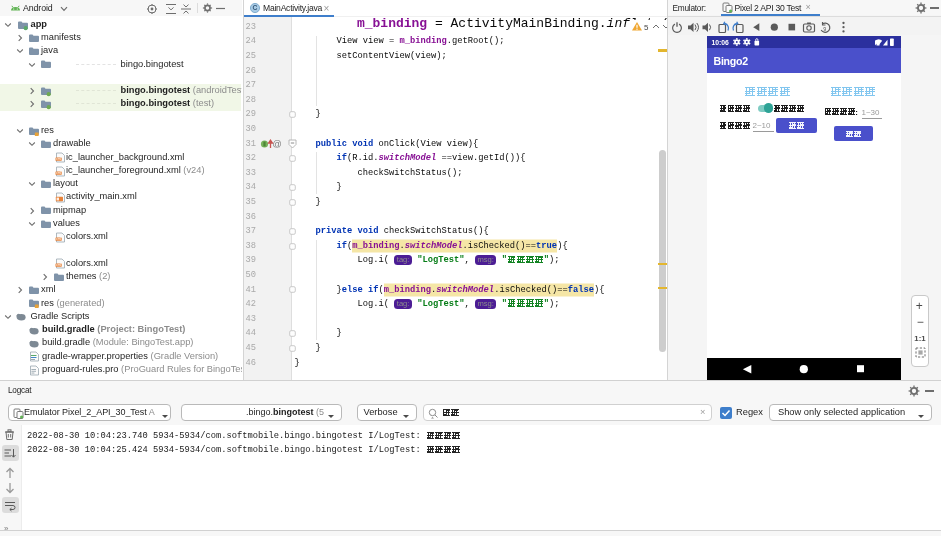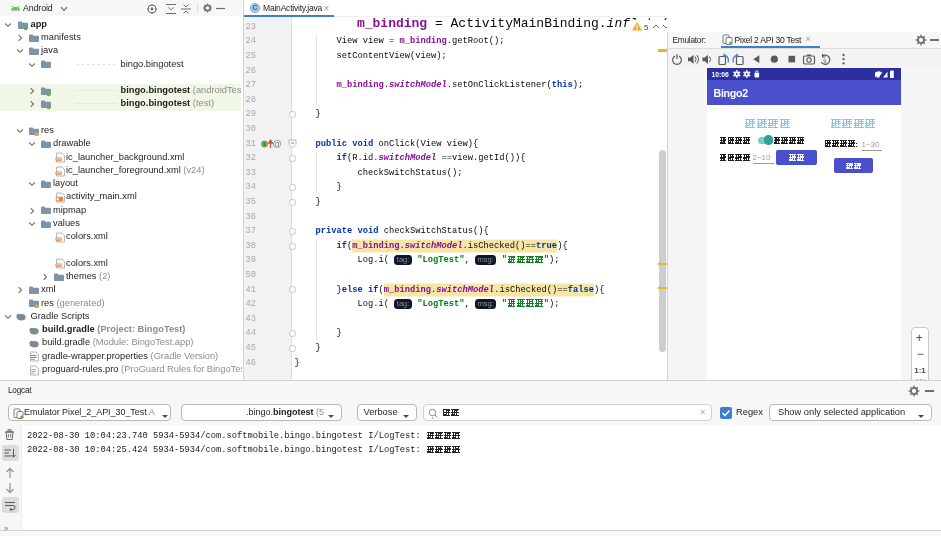--- a/index.html
+++ b/index.html
@@ -30,21 +30,21 @@
 .tr{position:absolute;height:13.3px;font-size:9.3px;line-height:13.4px;white-space:pre;}
 .gr{color:#8c8c8c;}
 .ticon{position:absolute;top:1.8px;}
 .mono{font-family:"Liberation Mono",monospace;}
 .kw{color:#0033b3;font-weight:bold;}
 .fld{color:#871094;font-weight:bold;}
 .fldi{color:#871094;font-weight:bold;font-style:italic;}
 .str{color:#067d17;font-weight:bold;}
 .it{font-style:italic;}
 .hl{background:#f5e6a6;box-shadow:0 1.5px 0 #f5e6a6,0 -1.5px 0 #f5e6a6;}
-.hint{display:inline-block;background:#0f172a;color:#8c8c8c;font-family:"Liberation Sans",sans-serif;font-size:7.6px;border-radius:3.5px;padding:0 2.5px;line-height:10px;}
+.hint{display:inline-block;background:#4c1d95;color:#8c8c8c;font-family:"Liberation Sans",sans-serif;font-size:7.6px;border-radius:3.5px;padding:0 2.5px;line-height:10px;}
 </style></head>
 <body>
 <div id="root">
 
 <div class="abs" id="project" style="left:0;top:0;width:242px;height:380px;background:#fff;overflow:hidden;">
  <div class="abs" style="left:0;top:0;width:242px;height:16px;background:#f7f7f7;">
   <div class="abs" style="left:9px;top:1.5px">
           <svg width="13" height="13" viewBox="0 0 13 13" style="">
             <path d="M2 8.6 q0-3.6 4.5-3.6 q4.5 0 4.5 3.6 z" fill="#62b455"></path>
             <line x1="3.9" y1="5.4" x2="2.9" y2="3.8" stroke="#62b455" stroke-width="1"></line>
@@ -309,21 +309,20 @@
           <path d="M10.5 9 V2.5 M10.5 1.2 L8.6 4 h3.8 z" stroke="#c75450" stroke-width="1.3" fill="#c75450"></path>
         </svg>
       </div>
 <div class="abs" style="left:29px;top:138.8px;font-size:9px;color:#787878;">@</div>
       <div class="abs" style="left:72.5px;top:35.6px;width:1px;height:70.4px;background:#e3e3e3;"></div>
       <div class="abs" style="left:72.5px;top:152.4px;width:1px;height:41.2px;background:#e3e3e3;"></div>
       <div class="abs" style="left:72.5px;top:240.0px;width:1px;height:99.6px;background:#e3e3e3;"></div>
  <div class="abs mono" style="left:51.0px;top:17px;font-size:13px;line-height:14.6px;white-space:pre;color:#0a0a0a;">        <span class="fld">m_binding</span> = ActivityMainBinding.<span class="it">inflate</span>(getLayoutInfl</div>
       <div class="abs mono" style="left:51.0px;top:34.30px;font-size:8.75px;line-height:14.6px;white-space:pre;color:#0a0a0a;">        View view = <span class="fld">m_binding</span>.getRoot();</div>
       <div class="abs mono" style="left:51.0px;top:48.90px;font-size:8.75px;line-height:14.6px;white-space:pre;color:#0a0a0a;">        setContentView(view);</div>
-      <div class="abs mono" style="left:51.0px;top:78.10px;font-size:8.75px;line-height:14.6px;white-space:pre;color:#0a0a0a;">        <span class="fld">m_binding</span>.<span class="fldi">switchModel</span>.setOnClickListener(<span class="kw">this</span>);</div>
       <div class="abs mono" style="left:51.0px;top:107.30px;font-size:8.75px;line-height:14.6px;white-space:pre;color:#0a0a0a;">    }</div>
       <div class="abs mono" style="left:51.0px;top:136.50px;font-size:8.75px;line-height:14.6px;white-space:pre;color:#0a0a0a;">    <span class="kw">public</span> <span class="kw">void</span> onClick(View view){</div>
       <div class="abs mono" style="left:51.0px;top:151.10px;font-size:8.75px;line-height:14.6px;white-space:pre;color:#0a0a0a;">        <span class="kw">if</span>(R.id.<span class="fldi">switchModel</span> ==view.getId()){</div>
       <div class="abs mono" style="left:51.0px;top:165.70px;font-size:8.75px;line-height:14.6px;white-space:pre;color:#0a0a0a;">            checkSwitchStatus();</div>
       <div class="abs mono" style="left:51.0px;top:180.30px;font-size:8.75px;line-height:14.6px;white-space:pre;color:#0a0a0a;">        }</div>
       <div class="abs mono" style="left:51.0px;top:194.90px;font-size:8.75px;line-height:14.6px;white-space:pre;color:#0a0a0a;">    }</div>
       <div class="abs mono" style="left:51.0px;top:224.10px;font-size:8.75px;line-height:14.6px;white-space:pre;color:#0a0a0a;">    <span class="kw">private</span> <span class="kw">void</span> checkSwitchStatus(){</div>
       <div class="abs mono" style="left:51.0px;top:238.70px;font-size:8.75px;line-height:14.6px;white-space:pre;color:#0a0a0a;">        <span class="kw">if</span>(<span class="hl"><span class="fld">m_binding</span>.<span class="fldi">switchModel</span>.isChecked()==<span class="kw">true</span></span>){</div>
       <div class="abs mono" style="left:51.0px;top:253.30px;font-size:8.75px;line-height:14.6px;white-space:pre;color:#0a0a0a;">            Log.i( <span class="hint">tag:</span> <span class="str">"LogTest"</span>, <span class="hint">msg:</span> <span class="str">"<span class="cj" style="width:9.2px;height:9.2px;"><i></i></span><span class="cj" style="width:9.2px;height:9.2px;"><i></i></span><span class="cj" style="width:9.2px;height:9.2px;"><i></i></span><span class="cj" style="width:9.2px;height:9.2px;"><i></i></span>"</span>);</div>
       <div class="abs mono" style="left:51.0px;top:282.50px;font-size:8.75px;line-height:14.6px;white-space:pre;color:#0a0a0a;">        }<span class="kw">else</span> <span class="kw">if</span>(<span class="hl"><span class="fld">m_binding</span>.<span class="fldi">switchModel</span>.isChecked()==<span class="kw">false</span></span>){</div>
@@ -352,21 +351,21 @@
           <path d="M32 5 L35 8 L38 5" stroke="#6e6e6e" fill="none"></path>
         </svg>
 </div>
 <div class="abs" style="left:415.5px;top:150px;width:7px;height:202px;background:#cdcdcd;border-radius:4px;"></div>
 <div class="abs" style="left:414px;top:49px;width:10px;height:2.6px;background:#e3b62e;"></div>
 <div class="abs" style="left:414px;top:263px;width:10px;height:2.2px;background:#e3b62e;"></div>
 <div class="abs" style="left:414px;top:286.5px;width:10px;height:2.2px;background:#e3b62e;"></div>
 
 </div>
 
-<div class="abs" id="emul" style="left:666.5px;top:0;width:274.5px;height:380px;background:#f5f5f5;border-left:1px solid #d4d4d4;overflow:hidden;margin-top:32px;">
+<div class="abs" id="emul" style="left:666.5px;top:0;width:274.5px;height:380px;background:#f5f5f5;border-left:1px solid #d4d4d4;overflow:hidden;">
  <div class="abs" style="left:0;top:0;width:274.5px;height:15px;background:#f7f7f7;">
   <span class="abs" style="left:5px;top:3px;color:#1e1e1e;font-size:8.3px;letter-spacing:-0.25px;">Emulator:</span>
   <div class="abs" style="left:54px;top:2px;">
           <svg width="11" height="11" viewBox="0 0 11 11" style="">
             <rect x="1" y="1" width="6" height="8.5" rx="1" stroke="#7a7a7a" stroke-width="1" fill="none"></rect>
             <rect x="4" y="3.5" width="6" height="7" rx="1" fill="#fbfbfb" stroke="#7a7a7a" stroke-width="1"></rect>
             <circle cx="8.6" cy="9" r="1.6" fill="#62b455"></circle>
           </svg>
         </div>
   <span class="abs" style="left:67px;top:3px;color:#1e1e1e;font-size:8.6px;letter-spacing:-0.25px;">Pixel 2 API 30 Test</span>

